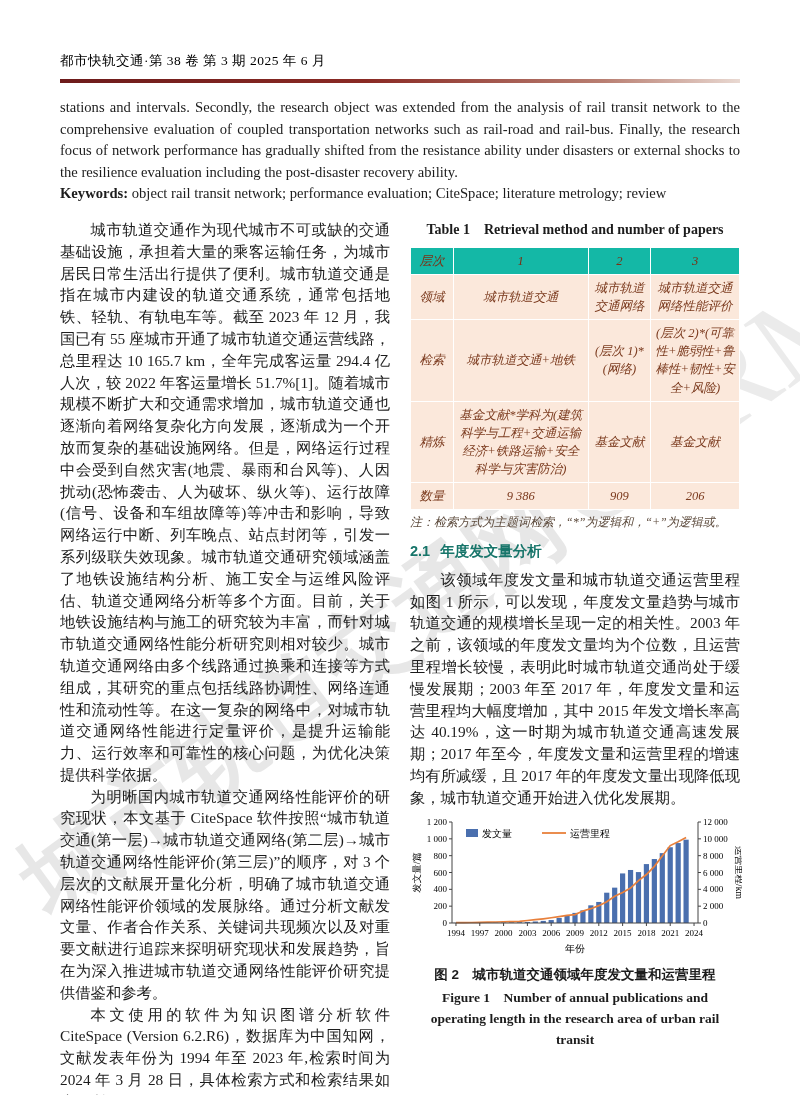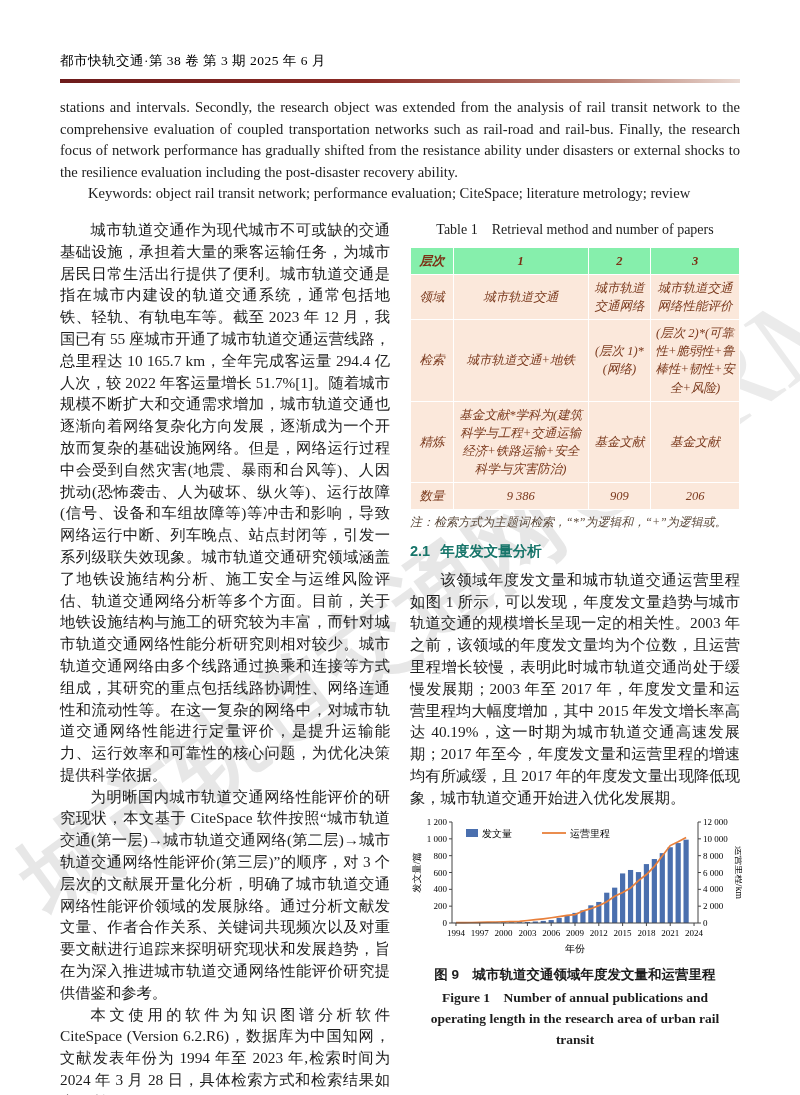--- a/index.html
+++ b/index.html
@@ -4,38 +4,38 @@
 <style>
   html,body{margin:0;padding:0;background:#e9e9e9;}
   .page{position:relative;width:800px;height:1095px;background:#ffffff;margin:0 auto;
         font-family:"Liberation Serif","DejaVu Serif",serif;color:#1c1c1c;overflow:hidden;}
   .content{position:absolute;left:60px;top:52px;width:680px;}
   
   .journal-line{font-size:13.5px;color:#000000;letter-spacing:.5px;}
   .header-rule{height:4px;margin-top:9px;background:linear-gradient(to right,#6d1b1b,#8a2a24 45%,#b97f72 80%,#e9d9d2 100%);}
   
   .abstract{margin-top:14px;font-size:14.6px;line-height:21.6px;text-align:justify;}
-  .abstract .kw-label{font-weight:normal;margin-left:28px;}
+  .abstract .kw-label{font-weight:bold;}
   
   .columns{display:flex;gap:20px;margin-top:14px;}
   .col{width:330px;font-size:15.3px;line-height:21.8px;text-align:justify;}
   .para{text-indent:2em;margin:0;}
   .sec-h1{font-family:"Liberation Sans","DejaVu Sans",sans-serif;font-weight:bold;
           font-size:17.5px;color:#17756a;margin:12px 0 8px 0;text-align:left;text-indent:0;}
   .sec-h1 .num{margin-right:14px;}
   .sec-h2{font-family:"Liberation Sans","DejaVu Sans",sans-serif;font-weight:bold;
           font-size:14.5px;color:#17756a;margin:8px 0 6px 0;text-align:left;text-indent:0;}
   .sec-h2 .num{margin-right:10px;}
   
   .tbl-cap-zh{font-family:"Liberation Sans","DejaVu Sans",sans-serif;font-weight:bold;
               font-size:14px;text-align:center;margin:2px 0 2px 0;}
-  .tbl-cap-en{font-weight:normal;font-size:14px;text-align:center;margin:0 0 6px 0;}
+  .tbl-cap-en{font-weight:bold;font-size:14px;text-align:center;margin:0 0 6px 0;}
   table.paper-table{width:100%;border-collapse:collapse;font-style:italic;
         font-size:12.5px;line-height:1.45;color:#7b3a1e;text-align:center;}
-  table.paper-table th{background:#86efac;color:#7c2f14;font-weight:bold;padding:4px 2px;border:1.5px solid #fff;}
+  table.paper-table th{background:#14b8a6;color:#7c2f14;font-weight:normal;padding:4px 2px;border:1.5px solid #fff;}
   table.paper-table td{background:#fbe8db;padding:4px 3px;border:1.5px solid #fff;}
   .tbl-note{font-style:italic;font-size:12px;color:#5c4a3c;margin:4px 0 10px 0;text-align:left;text-indent:0;line-height:1.4;font-family:Liberation Serif, serif;}
   
   .chart-wrap{margin:6px 0 2px 0;}
   .fig-cap-zh{font-family:"Liberation Sans","DejaVu Sans",sans-serif;font-weight:bold;
               font-size:13.5px;text-align:center;margin:4px 0 2px 0;text-indent:0;}
   .fig-cap-en{font-weight:bold;font-size:13.5px;text-align:center;margin:0 14px 8px 14px;text-indent:0;line-height:1.55;}
   
   .wm{position:absolute;color:rgba(175,175,175,.30);pointer-events:none;white-space:nowrap;z-index:0;}
   .wm-cn{left:-30px;top:640px;font-size:92px;transform:rotate(-36deg);font-weight:bold;}
@@ -203,20 +203,20 @@
               <text x="10" y="57.5" text-anchor="middle" font-size="9.5" transform="rotate(-90 10 57.5)">发文量/篇</text>
               <text x="326" y="57.5" text-anchor="middle" font-size="9.5" transform="rotate(90 326 57.5)">运营里程/km</text>
               <text x="165" y="137" text-anchor="middle" font-size="10">年份</text>
               <rect x="56" y="14" width="12" height="8" fill="#4a6fae"></rect>
               <text x="72" y="21.5" font-size="10">发文量</text>
               <line x1="132" y1="18" x2="156" y2="18" stroke="#e8803c" stroke-width="1.8"></line>
               <text x="160" y="21.5" font-size="10">运营里程</text>
             </svg>
         </div>
 
-        <p class="fig-cap-zh">图 9　城市轨道交通领域年度发文量和运营里程</p>
+        <p class="fig-cap-zh">图 2　城市轨道交通领域年度发文量和运营里程</p>
         <p class="fig-cap-en">Figure 1　Number of annual publications and operating length in the research area of urban rail transit</p>
 
       </div>
     </div>
   </div>
 
 </div>
 
 </body></html>

